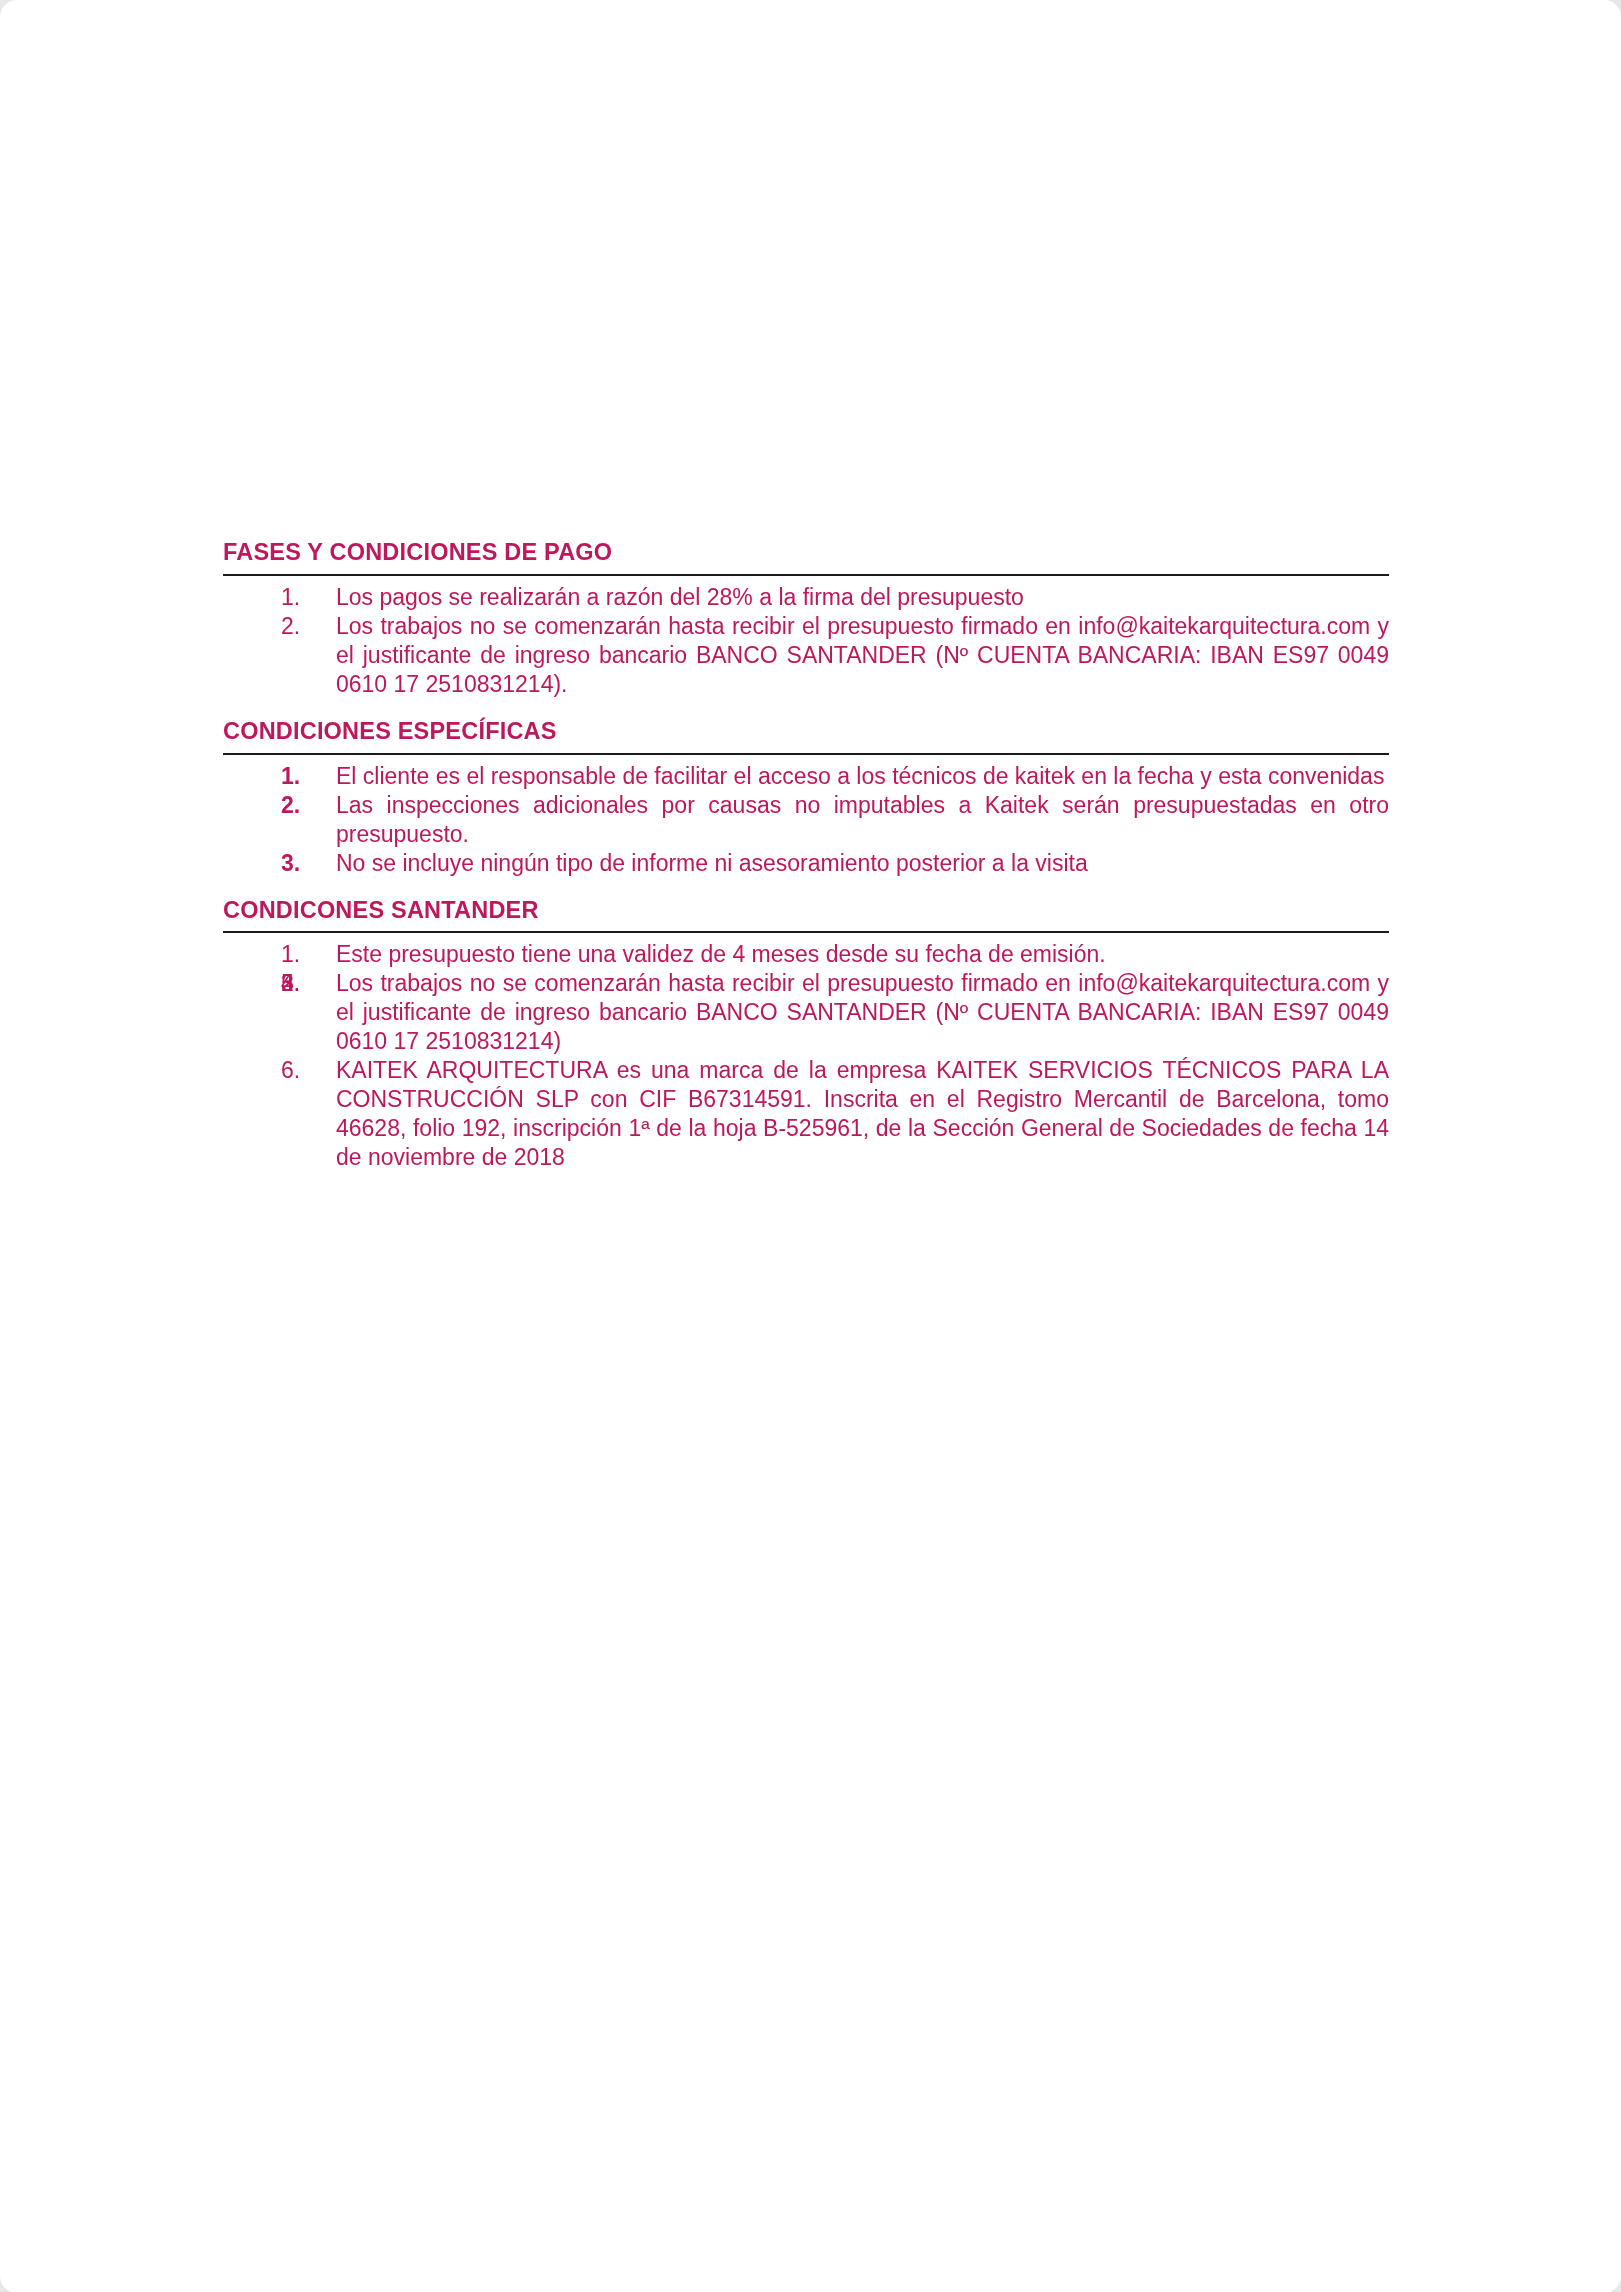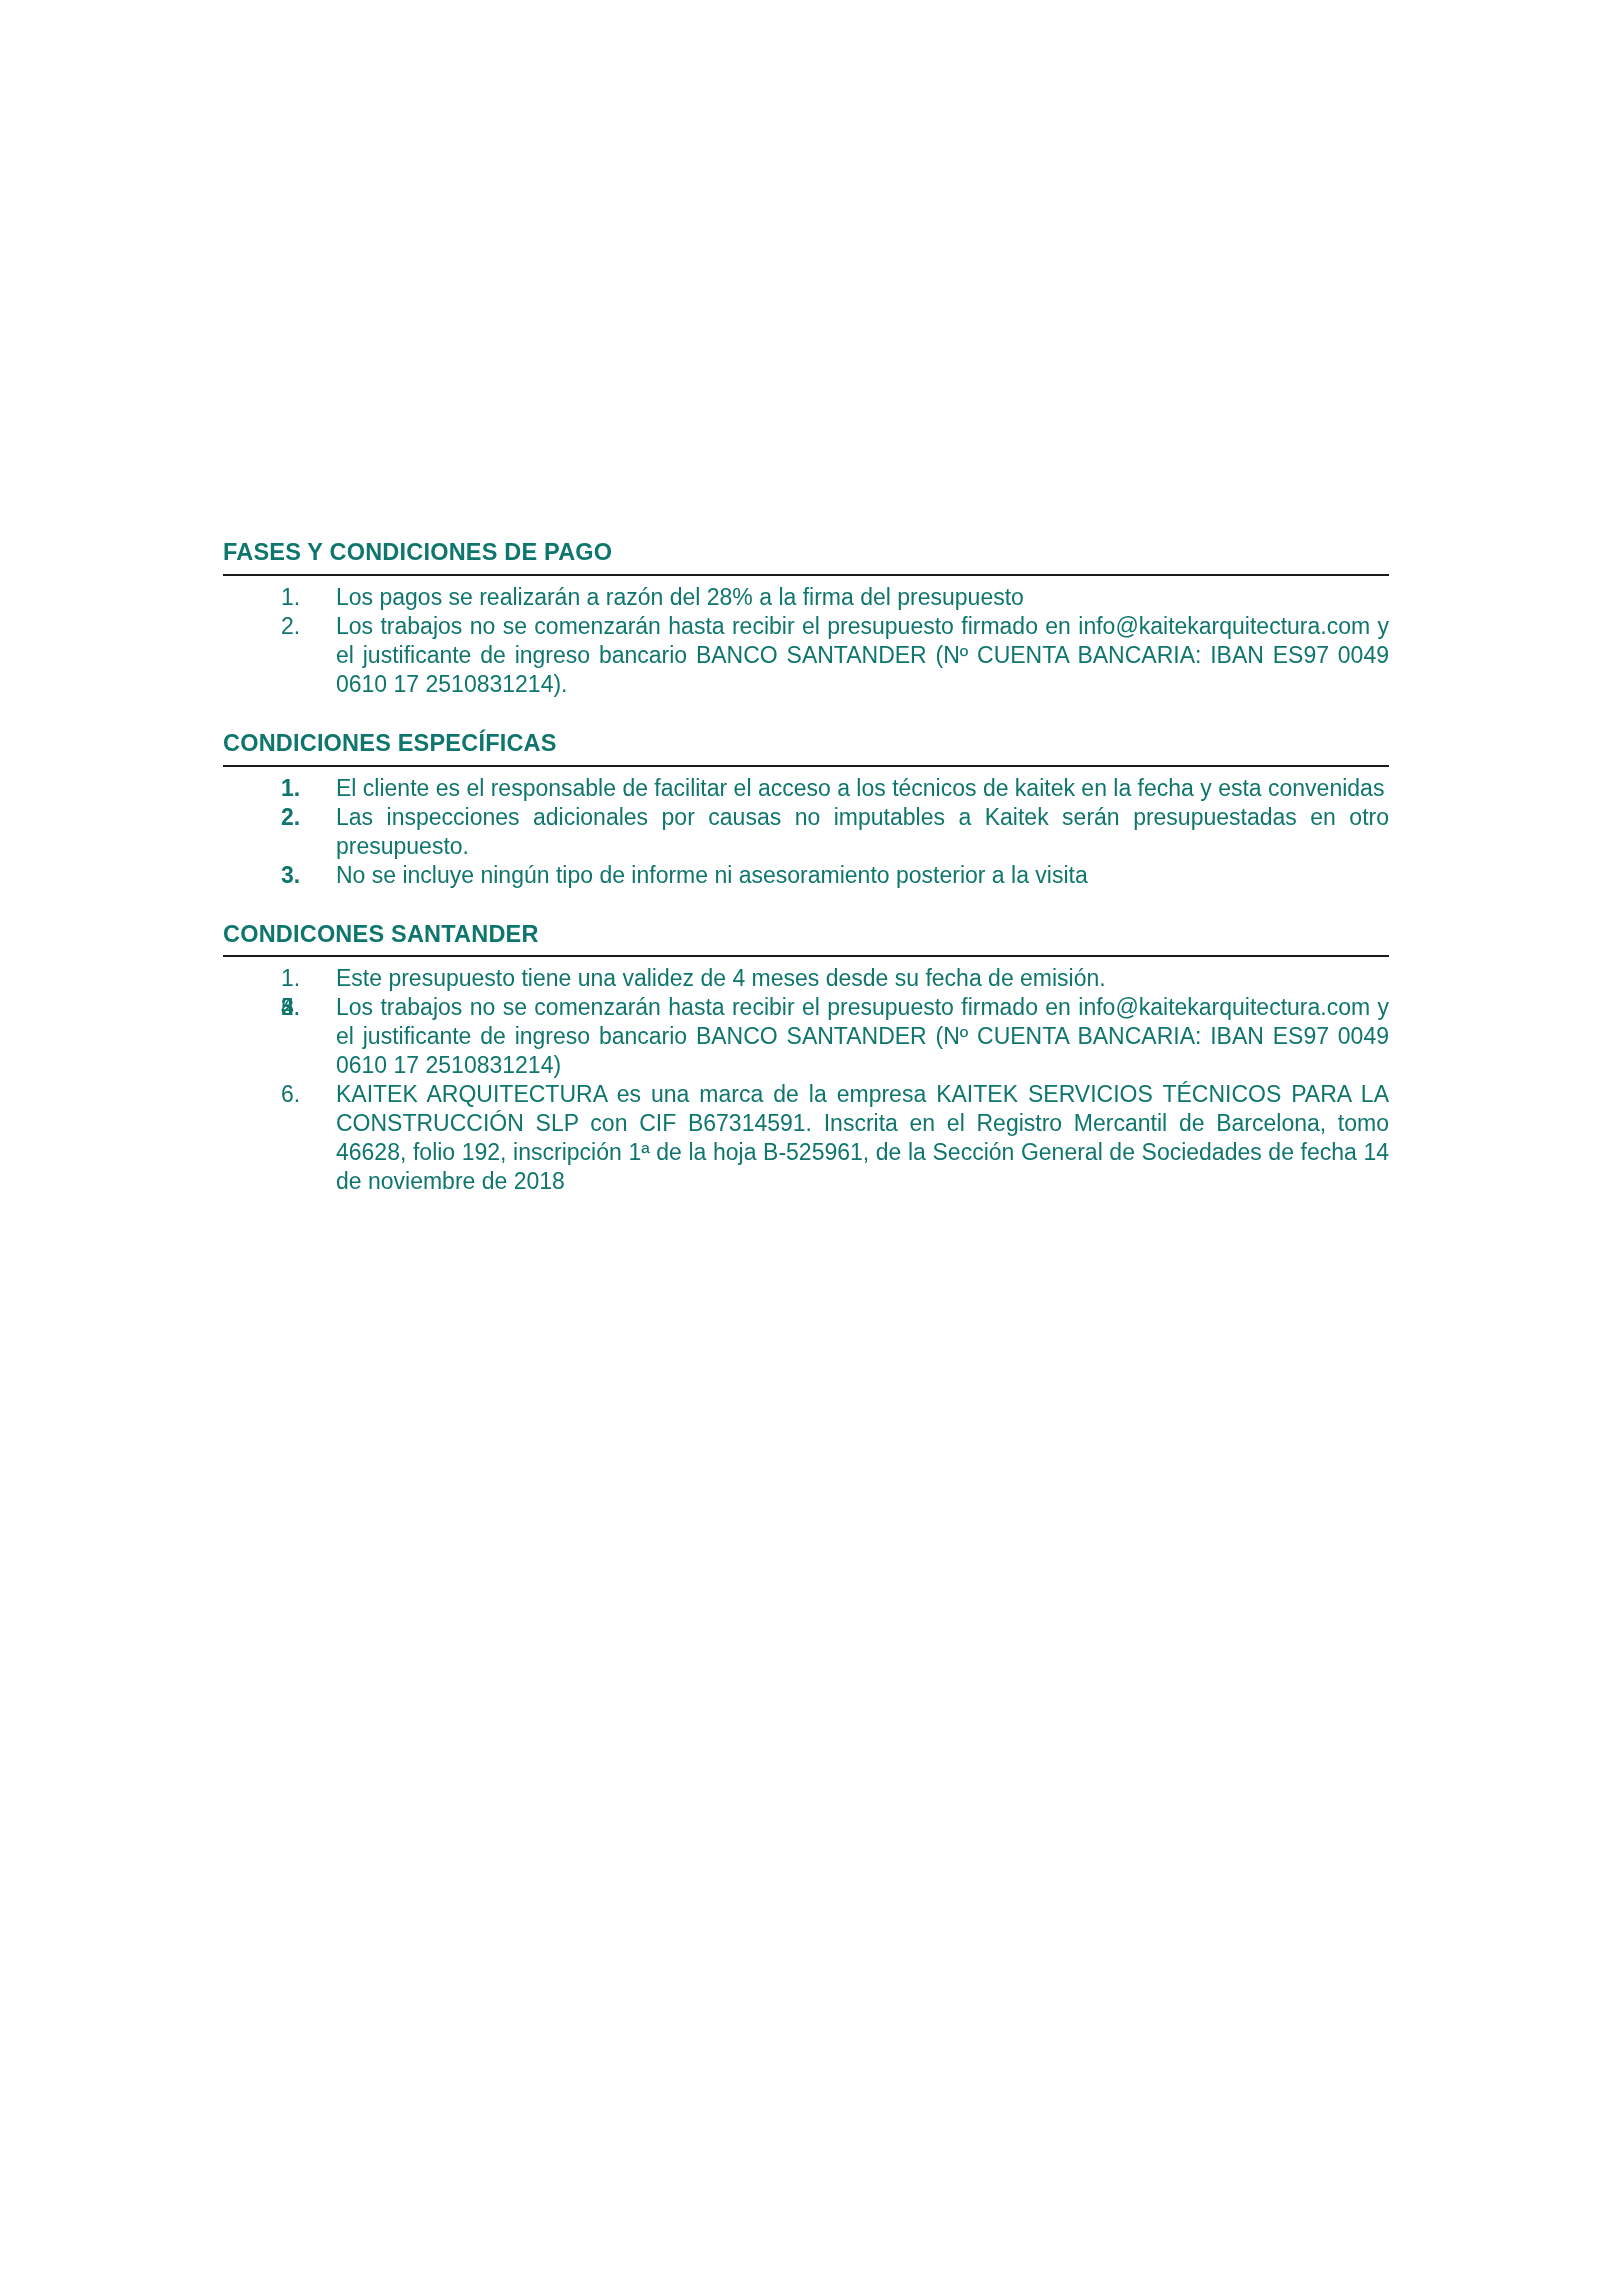--- a/index.html
+++ b/index.html
@@ -2,31 +2,32 @@
 <html><head>
 <meta charset="utf-8">
 <style>
   html, body { margin: 0; padding: 0; background: #e8e8e8; }
   .page {
     position: relative;
     width: 1621px;
     height: 2293px;
     background: #ffffff;
     font-family: "Liberation Sans", sans-serif;
-    color: #0f766e;
+    color: #be185d;
     overflow: hidden;
+    border-radius: 17px;
   }
   .content {
     position: absolute;
     left: 223px;
     top: 537px;
     width: 1166px;
   }
   section { display: block; }
-  section + section { margin-top: 29px; }
+  section + section { margin-top: 17px; }
   h2.sec-heading {
     margin: 0;
     font-size: 23.5px;
     font-weight: bold;
     line-height: 30px;
     padding-bottom: 6.9px;
     border-bottom: 2.9px solid #1a1a1a;
     letter-spacing: 0.2px;
     white-space: nowrap;
   }

